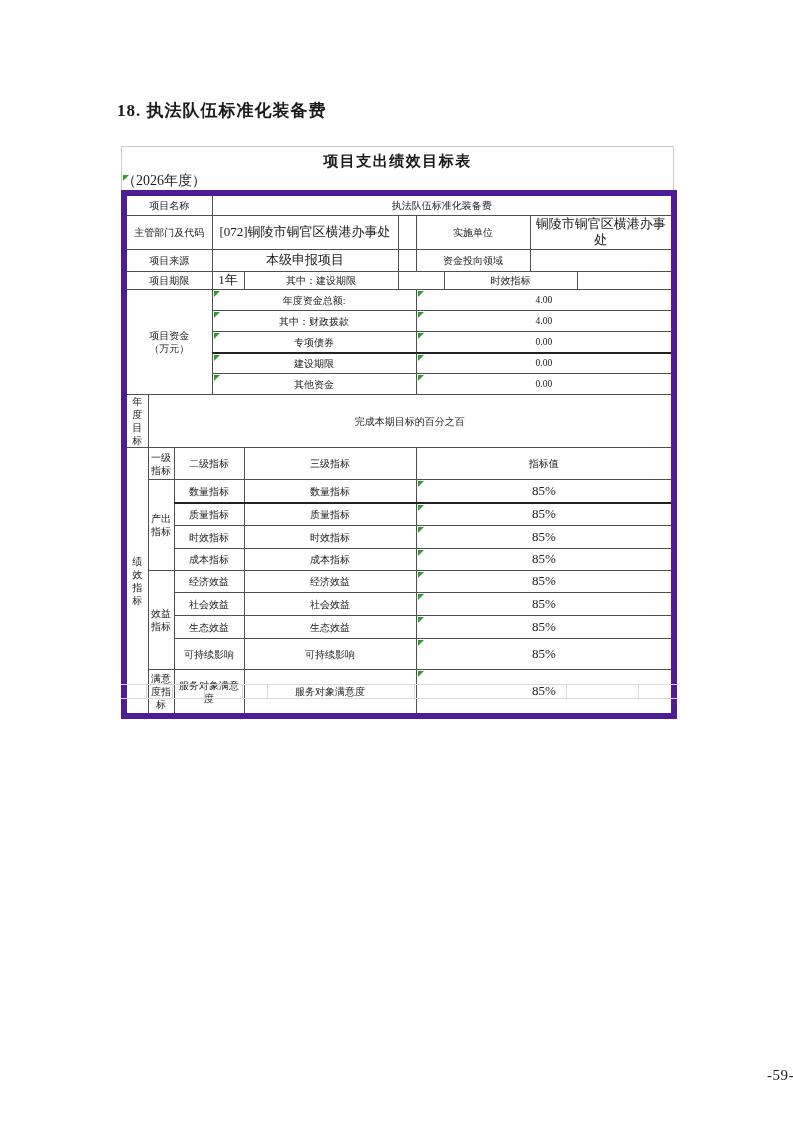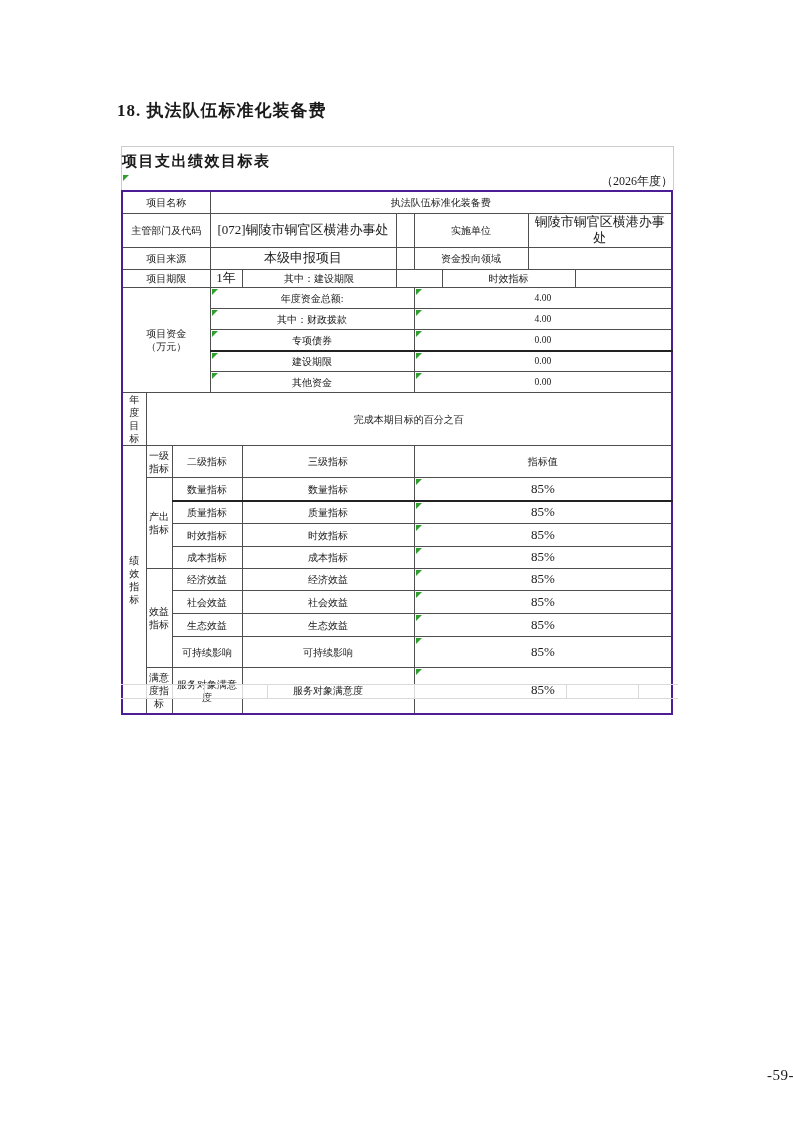--- a/index.html
+++ b/index.html
@@ -14,41 +14,41 @@
   .heading{
     position:absolute;left:117px;top:99px;
     font-size:17px;font-weight:bold;letter-spacing:1px;
   }
   
   .title-band{
     position:absolute;left:121px;top:146px;width:551px;
     border:1px solid #cccccc;border-bottom:none;background:#fff;
   }
   .table-title{
-    height:27px;line-height:28px;
+    height:27px;line-height:28px;text-align:center;
     font-weight:bold;font-size:15px;letter-spacing:1.5px;
   }
   .table-subtitle{
     position:relative;height:16px;line-height:14px;
-    text-align:right;font-size:12px;
+    text-align:left;font-size:14px;
   }
   
   table.main{
     position:absolute;left:121px;top:190px;
     border-collapse:collapse;table-layout:fixed;width:552px;
     font-size:10px;
   }
   table.main td{
     border:1px solid #4f4f4f;
     padding:0 2px;
     text-align:center;vertical-align:middle;
     position:relative;overflow:hidden;line-height:1.3;
     word-break:break-all;
   }
-  table.main{border:2px solid #4c1d95;}
+  table.main{border:6px solid #4c1d95;}
   tr.thick td{border-top-width:2px;border-top-color:#222222;}
   .mlabel{text-align:left;padding-left:5px;}
   .indent{padding-left:24px;}
   .num{text-align:right;padding-right:6px;font-size:9.5px;margin-top:29px;}
   .small{font-size:13px;}
   .preline{white-space:pre-line;}
   .side{line-height:2.45;}
   .goalval{text-align:left;padding-left:4px;}
   
   .gt::before{

